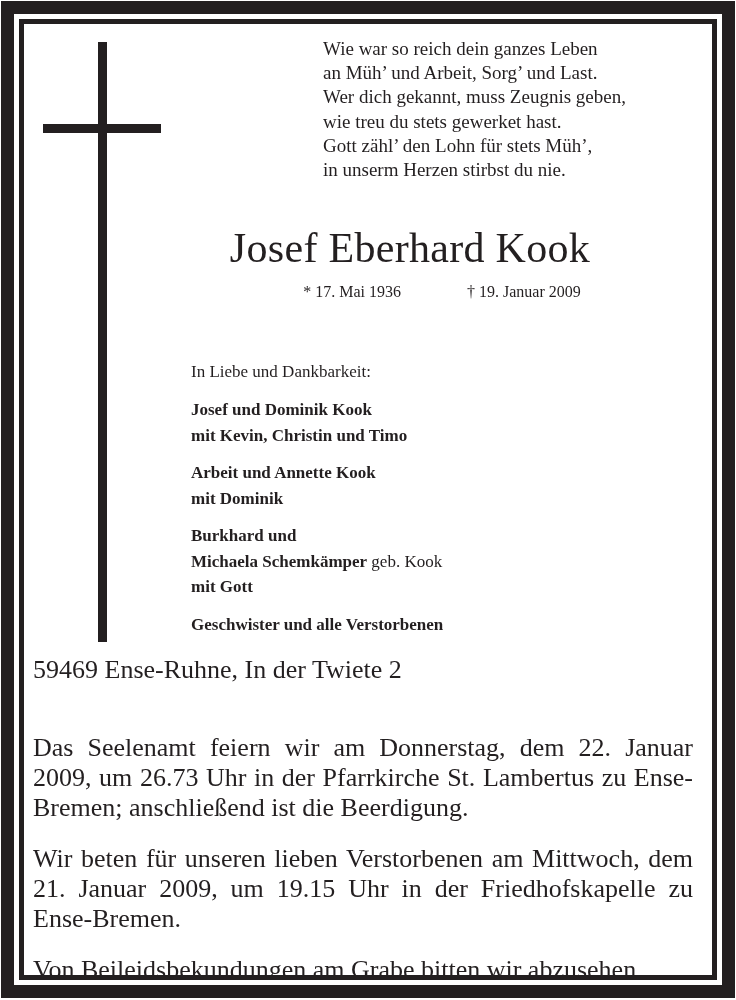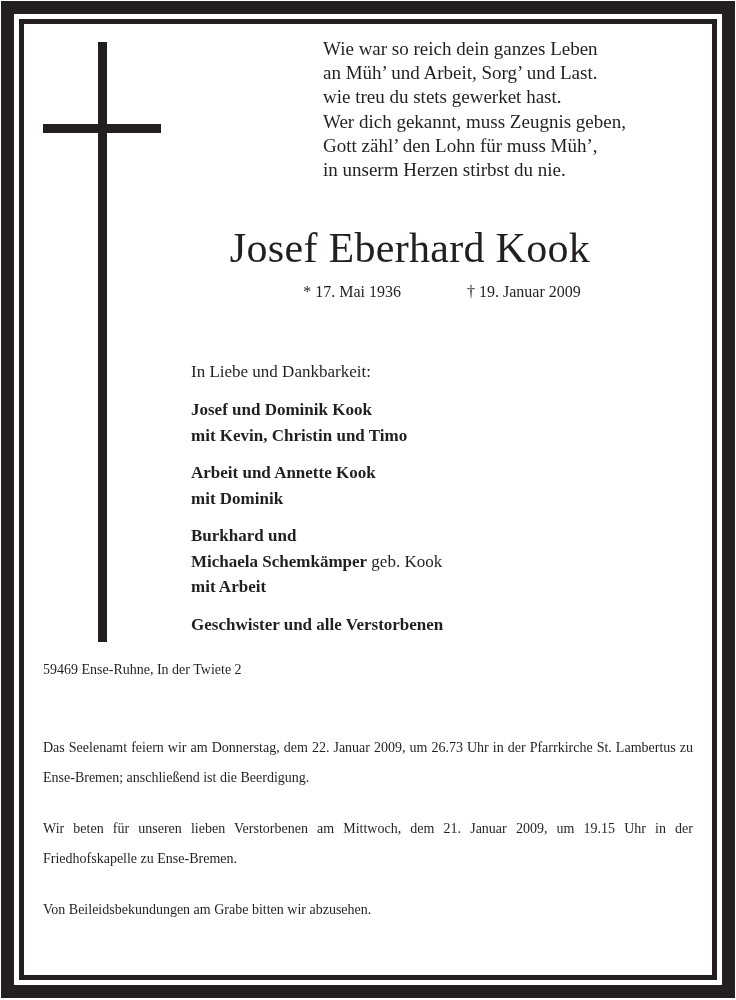--- a/index.html
+++ b/index.html
@@ -155,24 +155,24 @@
     line-height: 25.5px;
     white-space: nowrap;
   }
   .family-line .plain {
     font-weight: normal;
   }
 
   
   .lower {
     position: absolute;
-    left: 19px;
+    left: 9px;
     right: 19px;
     top: 633px;
-    font-size: 14px;
+    font-size: 26px;
   }
   .address {
     display: block;
     line-height: 26px;
     margin-bottom: 50px;
     white-space: nowrap;
   }
   .para {
     display: block;
     text-align: justify;
@@ -196,23 +196,23 @@
           <div class="cross">
             <div class="cross-vertical"></div>
             <div class="cross-horizontal"></div>
           </div>
 
           <div class="upper">
 
             <div class="poem">
               <span class="poem-line">Wie war so reich dein ganzes Leben</span>
               <span class="poem-line">an Müh’ und Arbeit, Sorg’ und Last.</span>
+              <span class="poem-line">Wer dich gekannt, muss Zeugnis geben,</span>
               <span class="poem-line">wie treu du stets gewerket hast.</span>
-              <span class="poem-line">Wer dich gekannt, muss Zeugnis geben,</span>
-              <span class="poem-line">Gott zähl’ den Lohn für muss Müh’,</span>
+              <span class="poem-line">Gott zähl’ den Lohn für stets Müh’,</span>
               <span class="poem-line">in unserm Herzen stirbst du nie.</span>
             </div>
 
             <div class="name-block">
               <span class="deceased-name">Josef Eberhard Kook</span>
               <span class="dates">
                 <span>* 17. Mai 1936</span>
                 <span class="date-gap"></span>
                 <span>† 19. Januar 2009</span>
               </span>
@@ -227,21 +227,21 @@
               </div>
 
               <div class="family-group">
                 <span class="family-line"><span>Arbeit und Annette Kook</span><span class="plain"></span></span>
                 <span class="family-line"><span>mit Dominik</span><span class="plain"></span></span>
               </div>
 
               <div class="family-group">
                 <span class="family-line"><span>Burkhard und</span><span class="plain"></span></span>
                 <span class="family-line"><span>Michaela Schemkämper</span><span class="plain"> geb. Kook</span></span>
-                <span class="family-line"><span>mit Arbeit</span><span class="plain"></span></span>
+                <span class="family-line"><span>mit Gott</span><span class="plain"></span></span>
               </div>
 
               <div class="family-group">
                 <span class="family-line"><span>Geschwister und alle Verstorbenen</span><span class="plain"></span></span>
               </div>
             </div>
           </div>
 
           <div class="lower">
             <span class="address">59469 Ense-Ruhne, In der Twiete 2</span>

